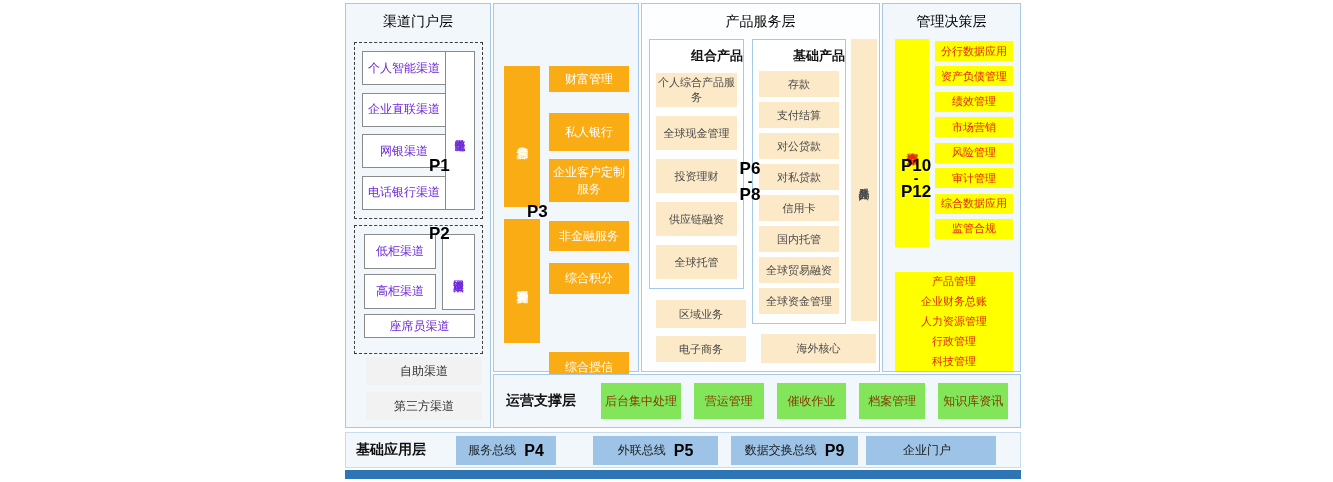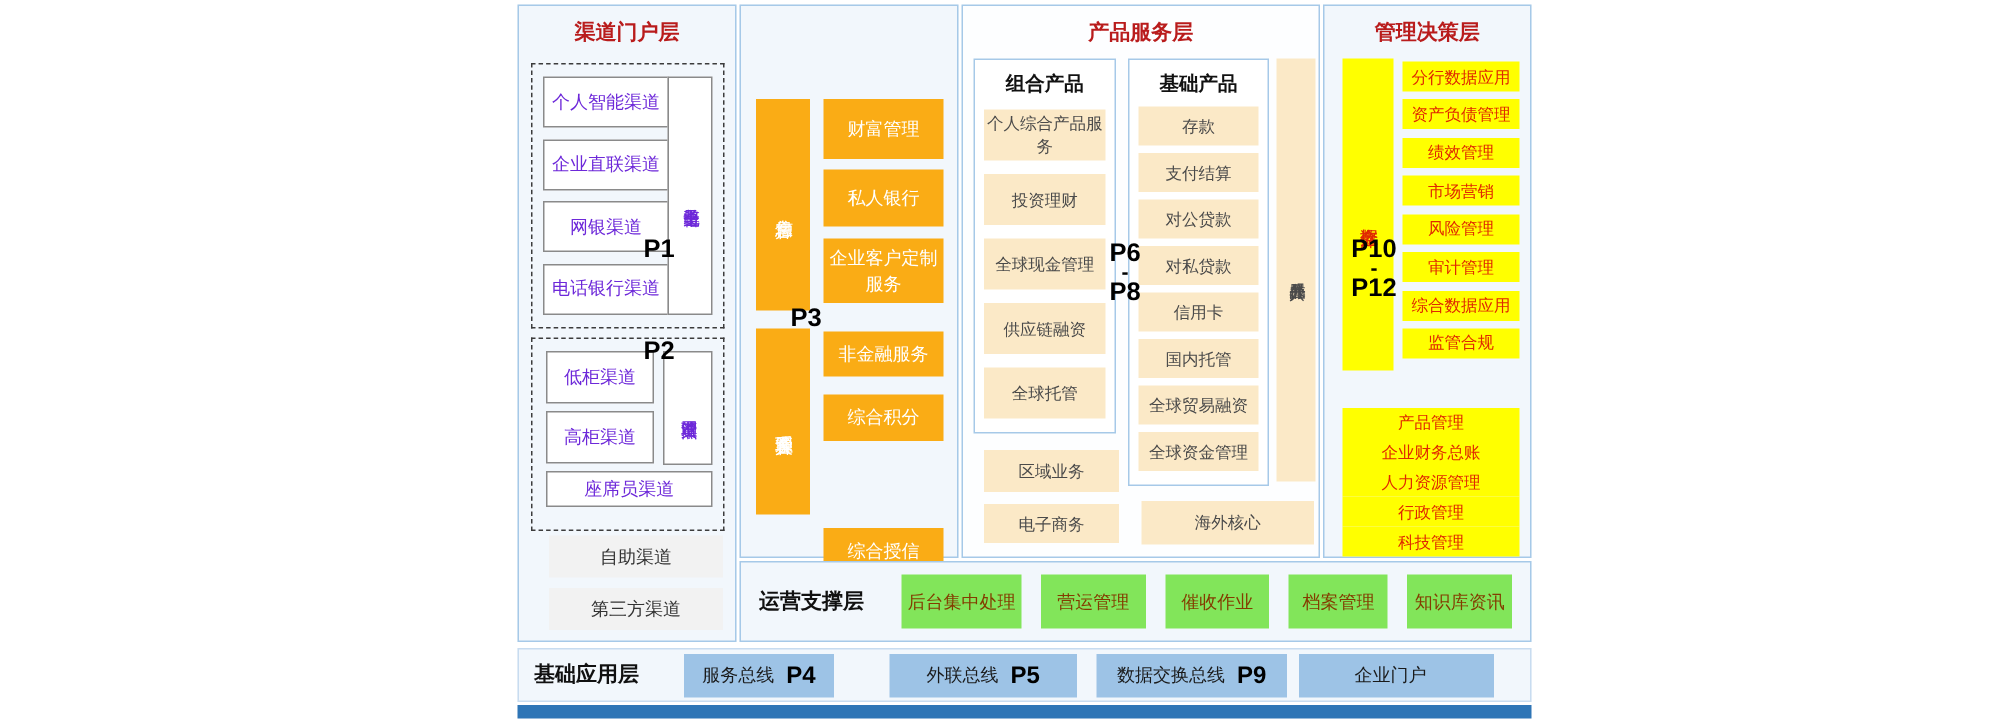--- a/index.html
+++ b/index.html
@@ -1,21 +1,21 @@
 <!DOCTYPE html>
 <html><head>
 <meta charset="utf-8">
 <style>
   * { margin:0; padding:0; box-sizing:border-box; }
   body { background:#fff; font-family:"Liberation Sans","DejaVu Sans",sans-serif; }
   .canvas { position:relative; width:1333px; height:482px; background:#fff; overflow:hidden; }
   .diagram { position:absolute; left:345px; top:3px; width:676px; height:476px; }
 
   .col { position:absolute; background:#f2f7fc; border:1px solid #a6c9e8; }
-  .layer-title { text-align:center; padding-top:9px; font-size:14px; font-weight:bold; color:#b91c1c; }
+  .layer-title { text-align:center; padding-top:9px; font-size:14px; font-weight:normal; color:#000000; }
 
   
   .dashed-group { position:absolute; border:1.5px dashed #3c3c3c; }
   .wbox { position:absolute; background:#fff; border:1px solid #8a8a8a; display:flex; align-items:center; justify-content:center; font-size:12px; color:#6d28d9; text-align:center; }
   .graybox { position:absolute; background:#f2f2f2; display:flex; align-items:center; justify-content:center; font-size:12px; color:#333; }
   .vtext { writing-mode:vertical-rl; text-orientation:upright; display:flex; align-items:center; justify-content:center; line-height:1.1; }
 
   
   .obox { position:absolute; background:#faac15; color:#fff; display:flex; align-items:center; justify-content:center; font-size:12px; text-align:center; padding:2px; }
   
@@ -26,21 +26,21 @@
   .gbox { background:#82e55a; color:#833c00; display:flex; align-items:center; justify-content:center; font-size:12px; }
   
   .bbox { position:absolute; background:#9dc3e6; color:#1a1a1a; display:flex; align-items:center; justify-content:center; font-size:12px; gap:8px; }
   .bbox .pnum { font-weight:bold; font-size:16px; color:#000; }
 
   .plabel { position:absolute; font-weight:bold; font-size:17px; color:#000; z-index:5; }
   .prange { position:absolute; font-weight:bold; font-size:17px; color:#000; z-index:5; text-align:center; line-height:1.05; }
   .prange .dash { font-size:14px; line-height:0.55; }
 
   .subpanel { position:absolute; background:#fff; border:1px solid #a6c9e8; }
-  .subpanel-title { text-align:center; font-size:13px; font-weight:bold; color:#111; padding-top:7px; }
+  .subpanel-title { text-align:right; font-size:13px; font-weight:bold; color:#111; padding-top:7px; }
 
   .stack { position:absolute; display:flex; flex-direction:column; justify-content:space-between; }
 
   .oprow-label { position:absolute; left:12px; top:0; bottom:0; display:flex; align-items:center; font-size:14px; font-weight:bold; color:#111; }
   .bluebar { position:absolute; left:0; top:467px; width:676px; height:9px; background:#2e75b6; }
 </style>
 </head>
 <body>
 
 <div class="canvas">
@@ -68,41 +68,41 @@
       </div>
       <div class="plabel" style="left:83px;top:220px;">P2</div>
 
       <div class="graybox" style="left:20px;top:353px;width:116px;height:28px;">自助渠道</div>
       <div class="graybox" style="left:20px;top:388px;width:116px;height:28px;">第三方渠道</div>
     </div>
 
     <div class="col" style="left:148px;top:0;width:146px;height:369px;">
 
       <div class="obox vtext" style="left:10px;top:62px;width:36px;height:141px;">客户信息</div>
-      <div class="obox" style="left:55px;top:62px;width:80px;height:40px;">财富管理</div>
+      <div class="obox" style="left:55px;top:62px;width:80px;height:26px;">财富管理</div>
       <div class="obox" style="left:55px;top:109px;width:80px;height:38px;">私人银行</div>
       <div class="obox" style="left:55px;top:155px;width:80px;height:43px;">企业客户定制服务</div>
 
       <div class="plabel" style="left:33px;top:198px;">P3</div>
 
       <div class="obox vtext" style="left:10px;top:215px;width:36px;height:124px;">客户关系管理</div>
       <div class="obox" style="left:55px;top:217px;width:80px;height:30px;">非金融服务</div>
       <div class="obox" style="left:55px;top:259px;width:80px;height:31px;">综合积分</div>
       <div class="obox" style="left:55px;top:306px;width:80px;height:31px;margin-top:42px;">综合授信</div>
     </div>
 
     <div class="col" style="left:296px;top:0;width:239px;height:369px;background:#fdfeff;">
       <div class="layer-title">产品服务层</div>
 
       <div class="subpanel" style="left:7px;top:35px;width:95px;height:250px;">
         <div class="subpanel-title">组合产品</div>
         <div class="stack" style="left:6px;right:6px;top:33px;bottom:9px;">
           <div class="cbox" style="height:34px;">个人综合产品服务</div>
+          <div class="cbox" style="height:34px;">全球现金管理</div>
           <div class="cbox" style="height:34px;">投资理财</div>
-          <div class="cbox" style="height:34px;">全球现金管理</div>
           <div class="cbox" style="height:34px;">供应链融资</div>
           <div class="cbox" style="height:34px;">全球托管</div>
         </div>
       </div>
 
       <div class="prange" style="left:92px;top:156px;width:32px;">
         <div>P6</div>
         <div class="dash">-</div>
         <div>P8</div>
       </div>

